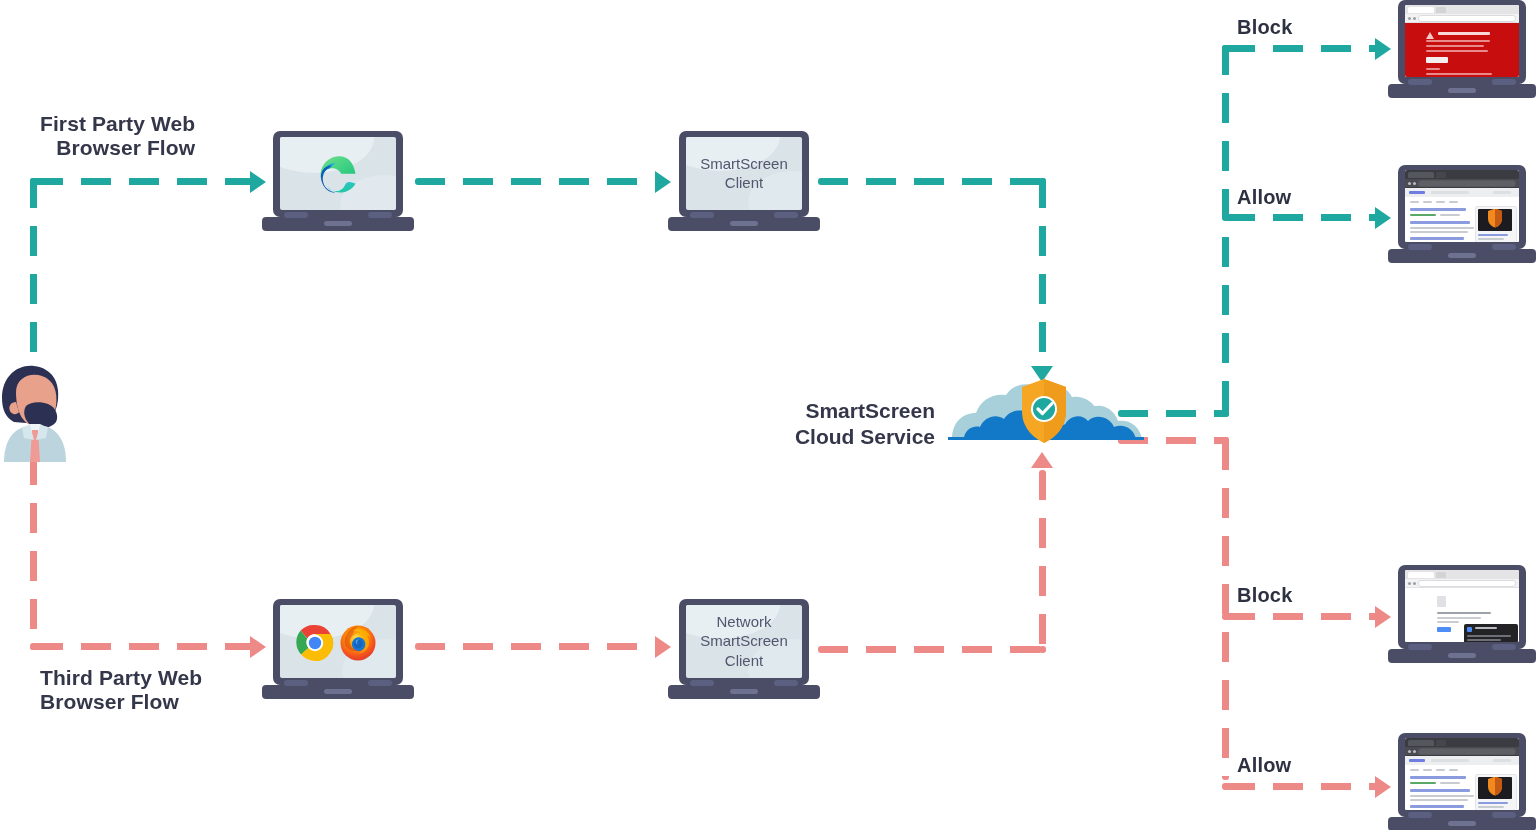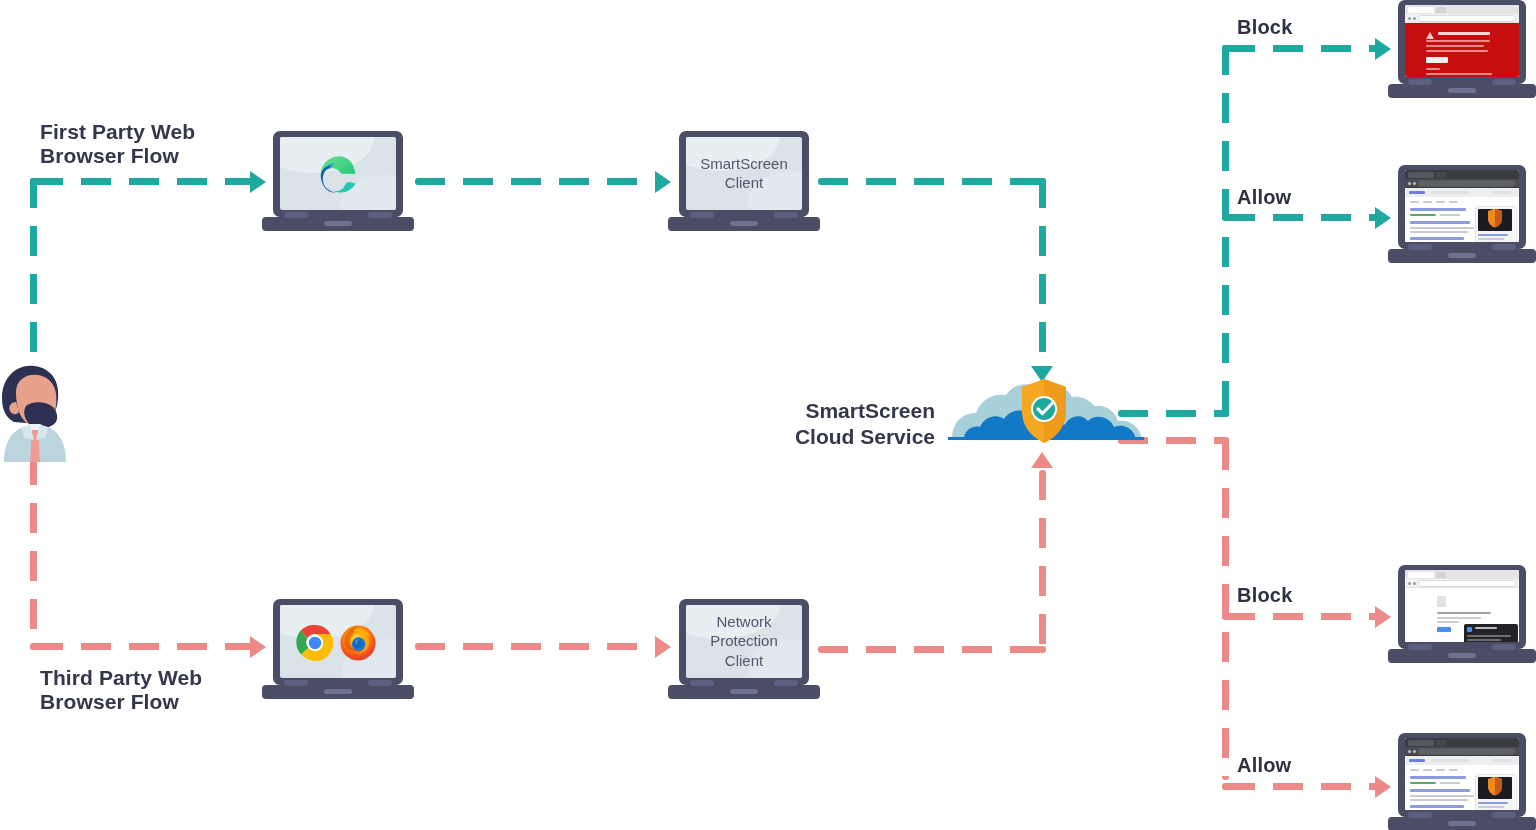--- a/index.html
+++ b/index.html
@@ -80,21 +80,21 @@
   .toast{position:absolute;background:#232326;border-radius:2px;overflow:hidden;}
   .toast-line{position:absolute;background:#6D7076;border-radius:1px;}
 
   .person{position:absolute;}
 </style>
 </head>
 <body>
 
 <div id="stage">
 
-  <div class="flow-label" style="left:40px;top:120px;">First Party Web
+  <div class="flow-label" style="left:40px;top:112px;text-align:right;">First Party Web
 Browser Flow</div>
   <div class="flow-label" style="left:40px;top:666px;">Third Party Web
 Browser Flow</div>
 
   <div class="dash-v teal-v" style="left:30px;top:178px;height:200px;"></div>
   <div class="corner teal" style="left:30px;top:178px;"></div>
   <div class="dash-h teal-h" style="left:33px;top:178px;width:222px;"></div>
   <div class="arrow-r teal" style="left:250px;top:171px;"></div>
 
   <div class="dash-h teal-h" style="left:415px;top:178px;width:245px;"></div>
@@ -252,21 +252,21 @@
     <div class="foot" style="left:22px;top:81px;width:24px;height:6px;"></div>
     <div class="foot" style="left:106px;top:81px;width:24px;height:6px;"></div>
   </div>
 
   <div class="laptop" style="left:668px;top:599px;width:152px;height:100px;">
     <div class="lid" style="left:11px;top:0;width:130px;height:86px;"></div>
     <div class="screen" style="left:18px;top:6px;width:116px;height:73px;">
       <div class="swoosh" style="left:-26px;top:-36px;width:120px;height:70px;"></div>
       <div class="swoosh" style="left:62px;top:34px;width:90px;height:62px;opacity:.5;"></div>
       <div class="screen-text">Network
-Protection
+SmartScreen
 Client</div>
     </div>
     <div class="base" style="left:0;top:86px;width:152px;height:14px;"></div>
     <div class="notch" style="left:62px;top:90px;width:28px;height:5px;"></div>
     <div class="foot" style="left:22px;top:81px;width:24px;height:6px;"></div>
     <div class="foot" style="left:106px;top:81px;width:24px;height:6px;"></div>
   </div>
 
   <div class="cloud-label" style="left:760px;top:398px;width:175px;">SmartScreen
 Cloud Service</div>

